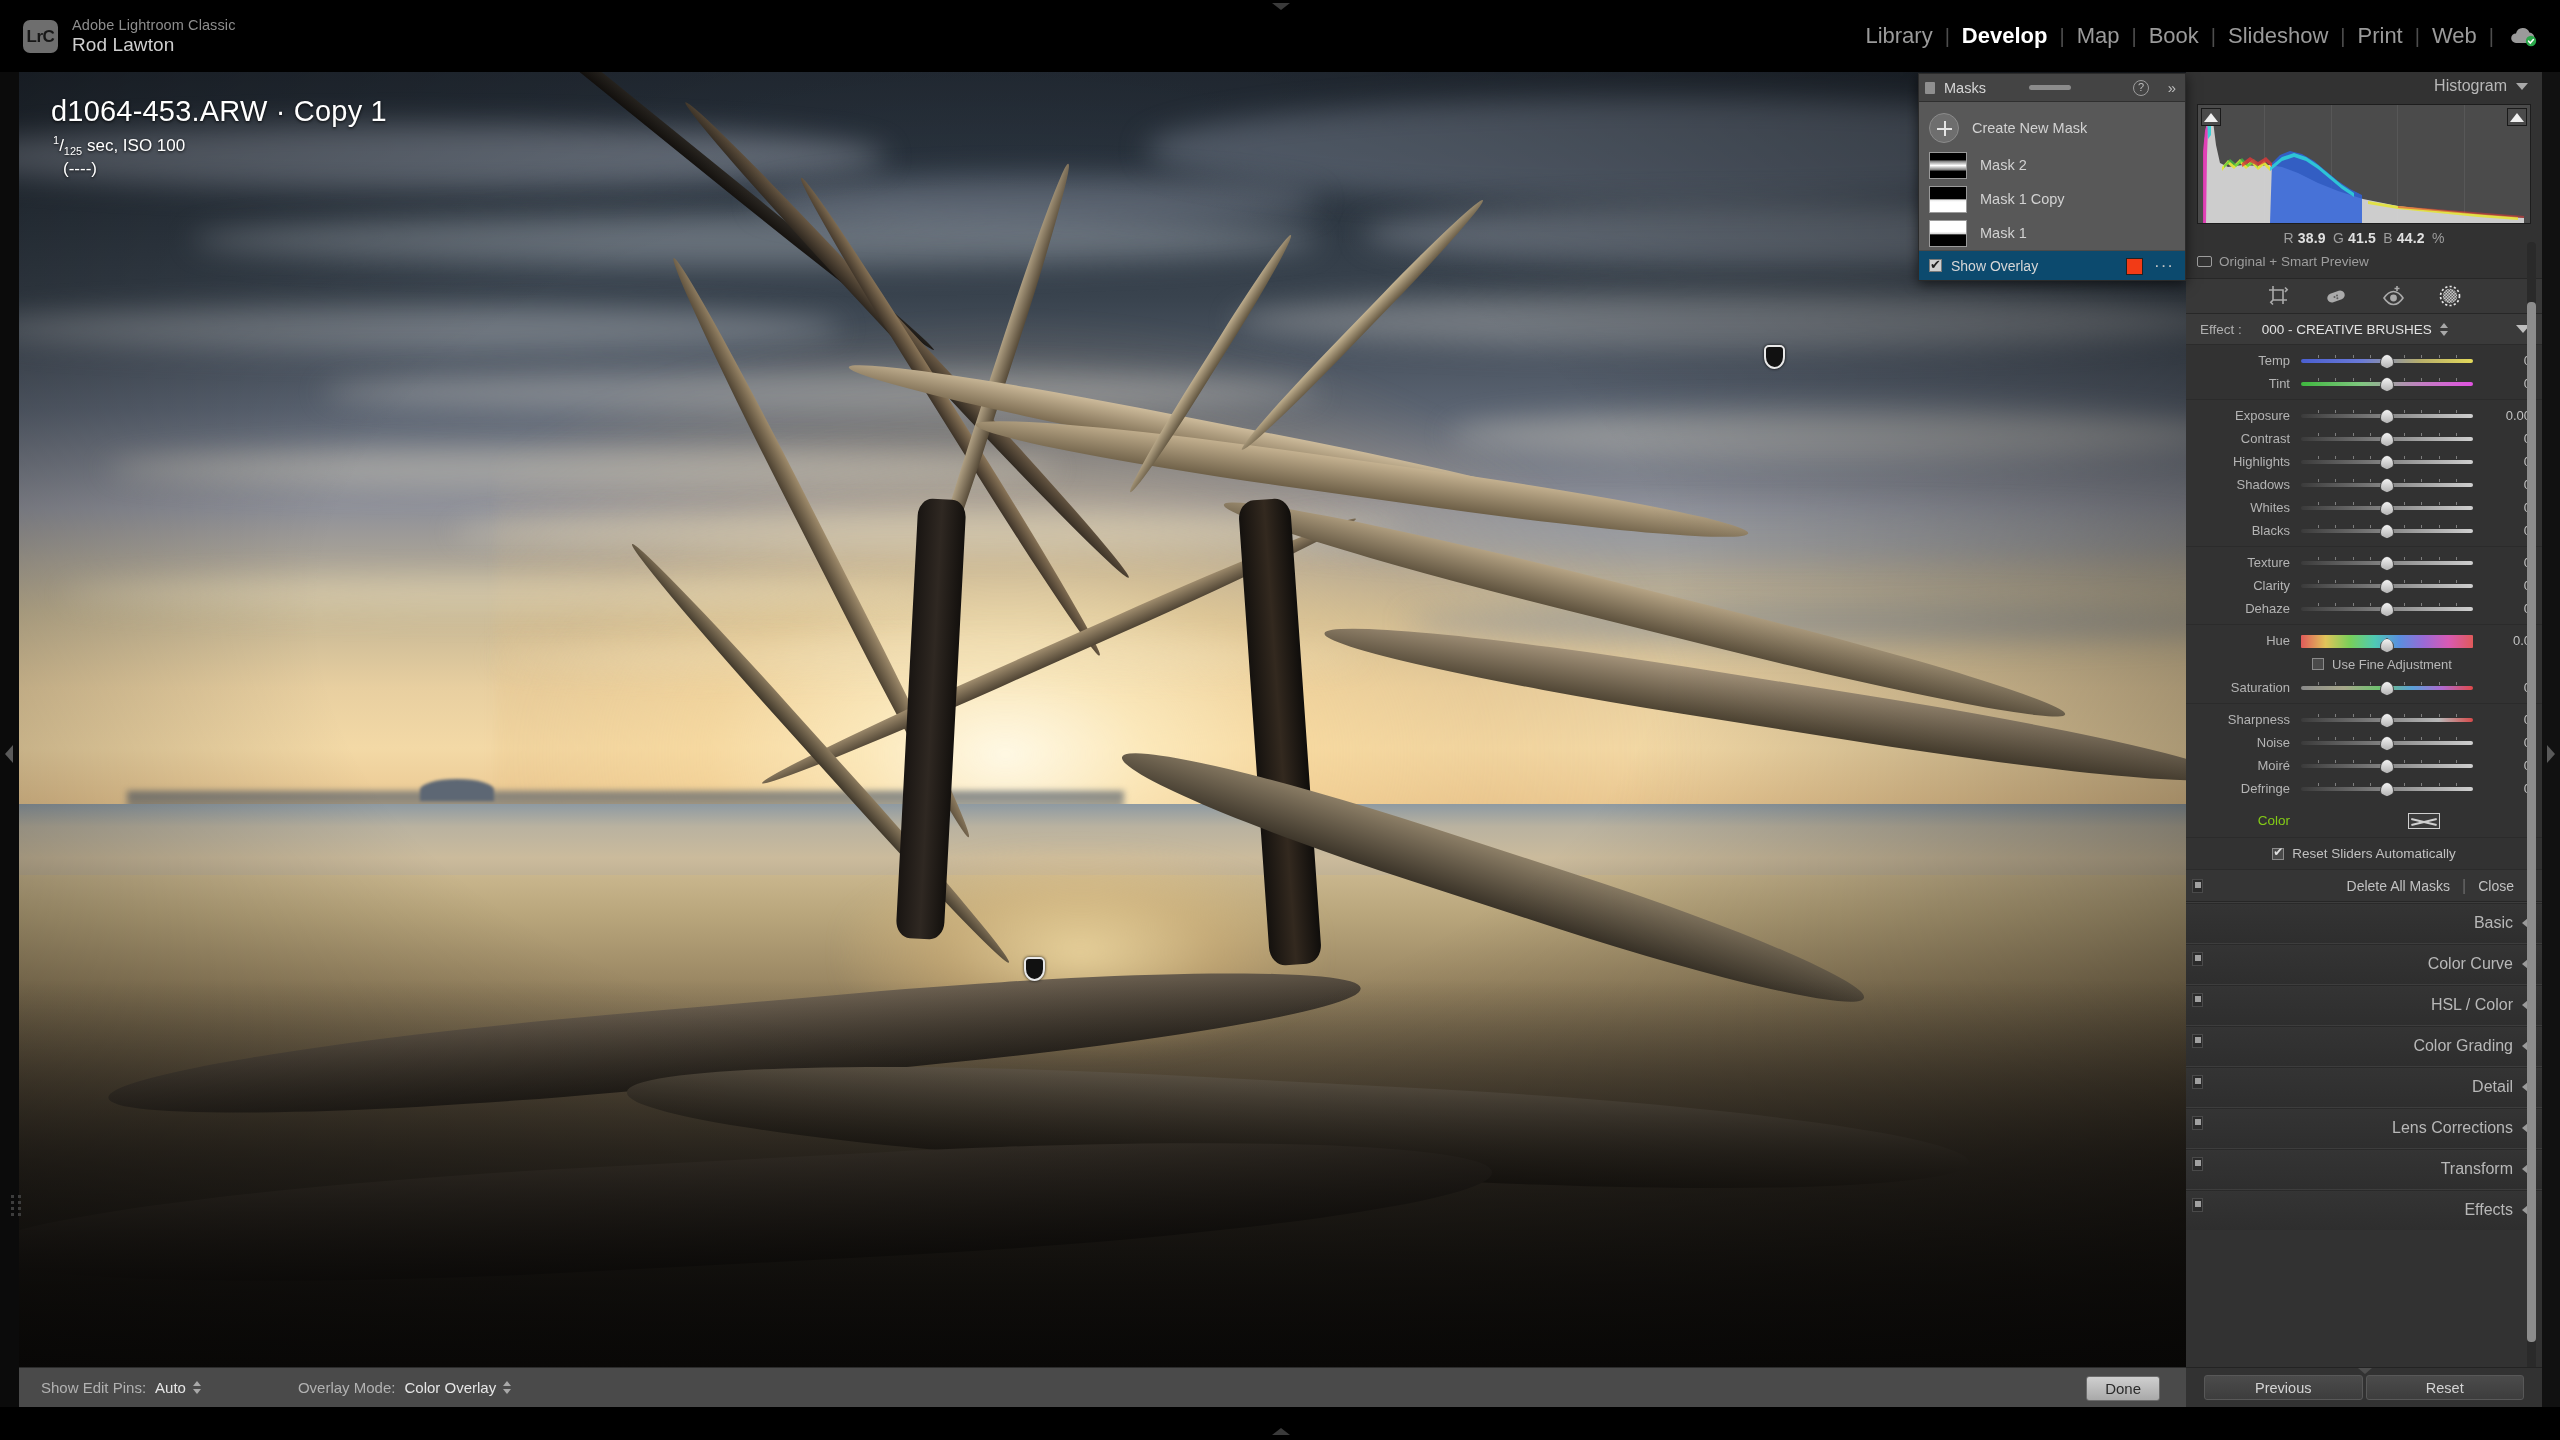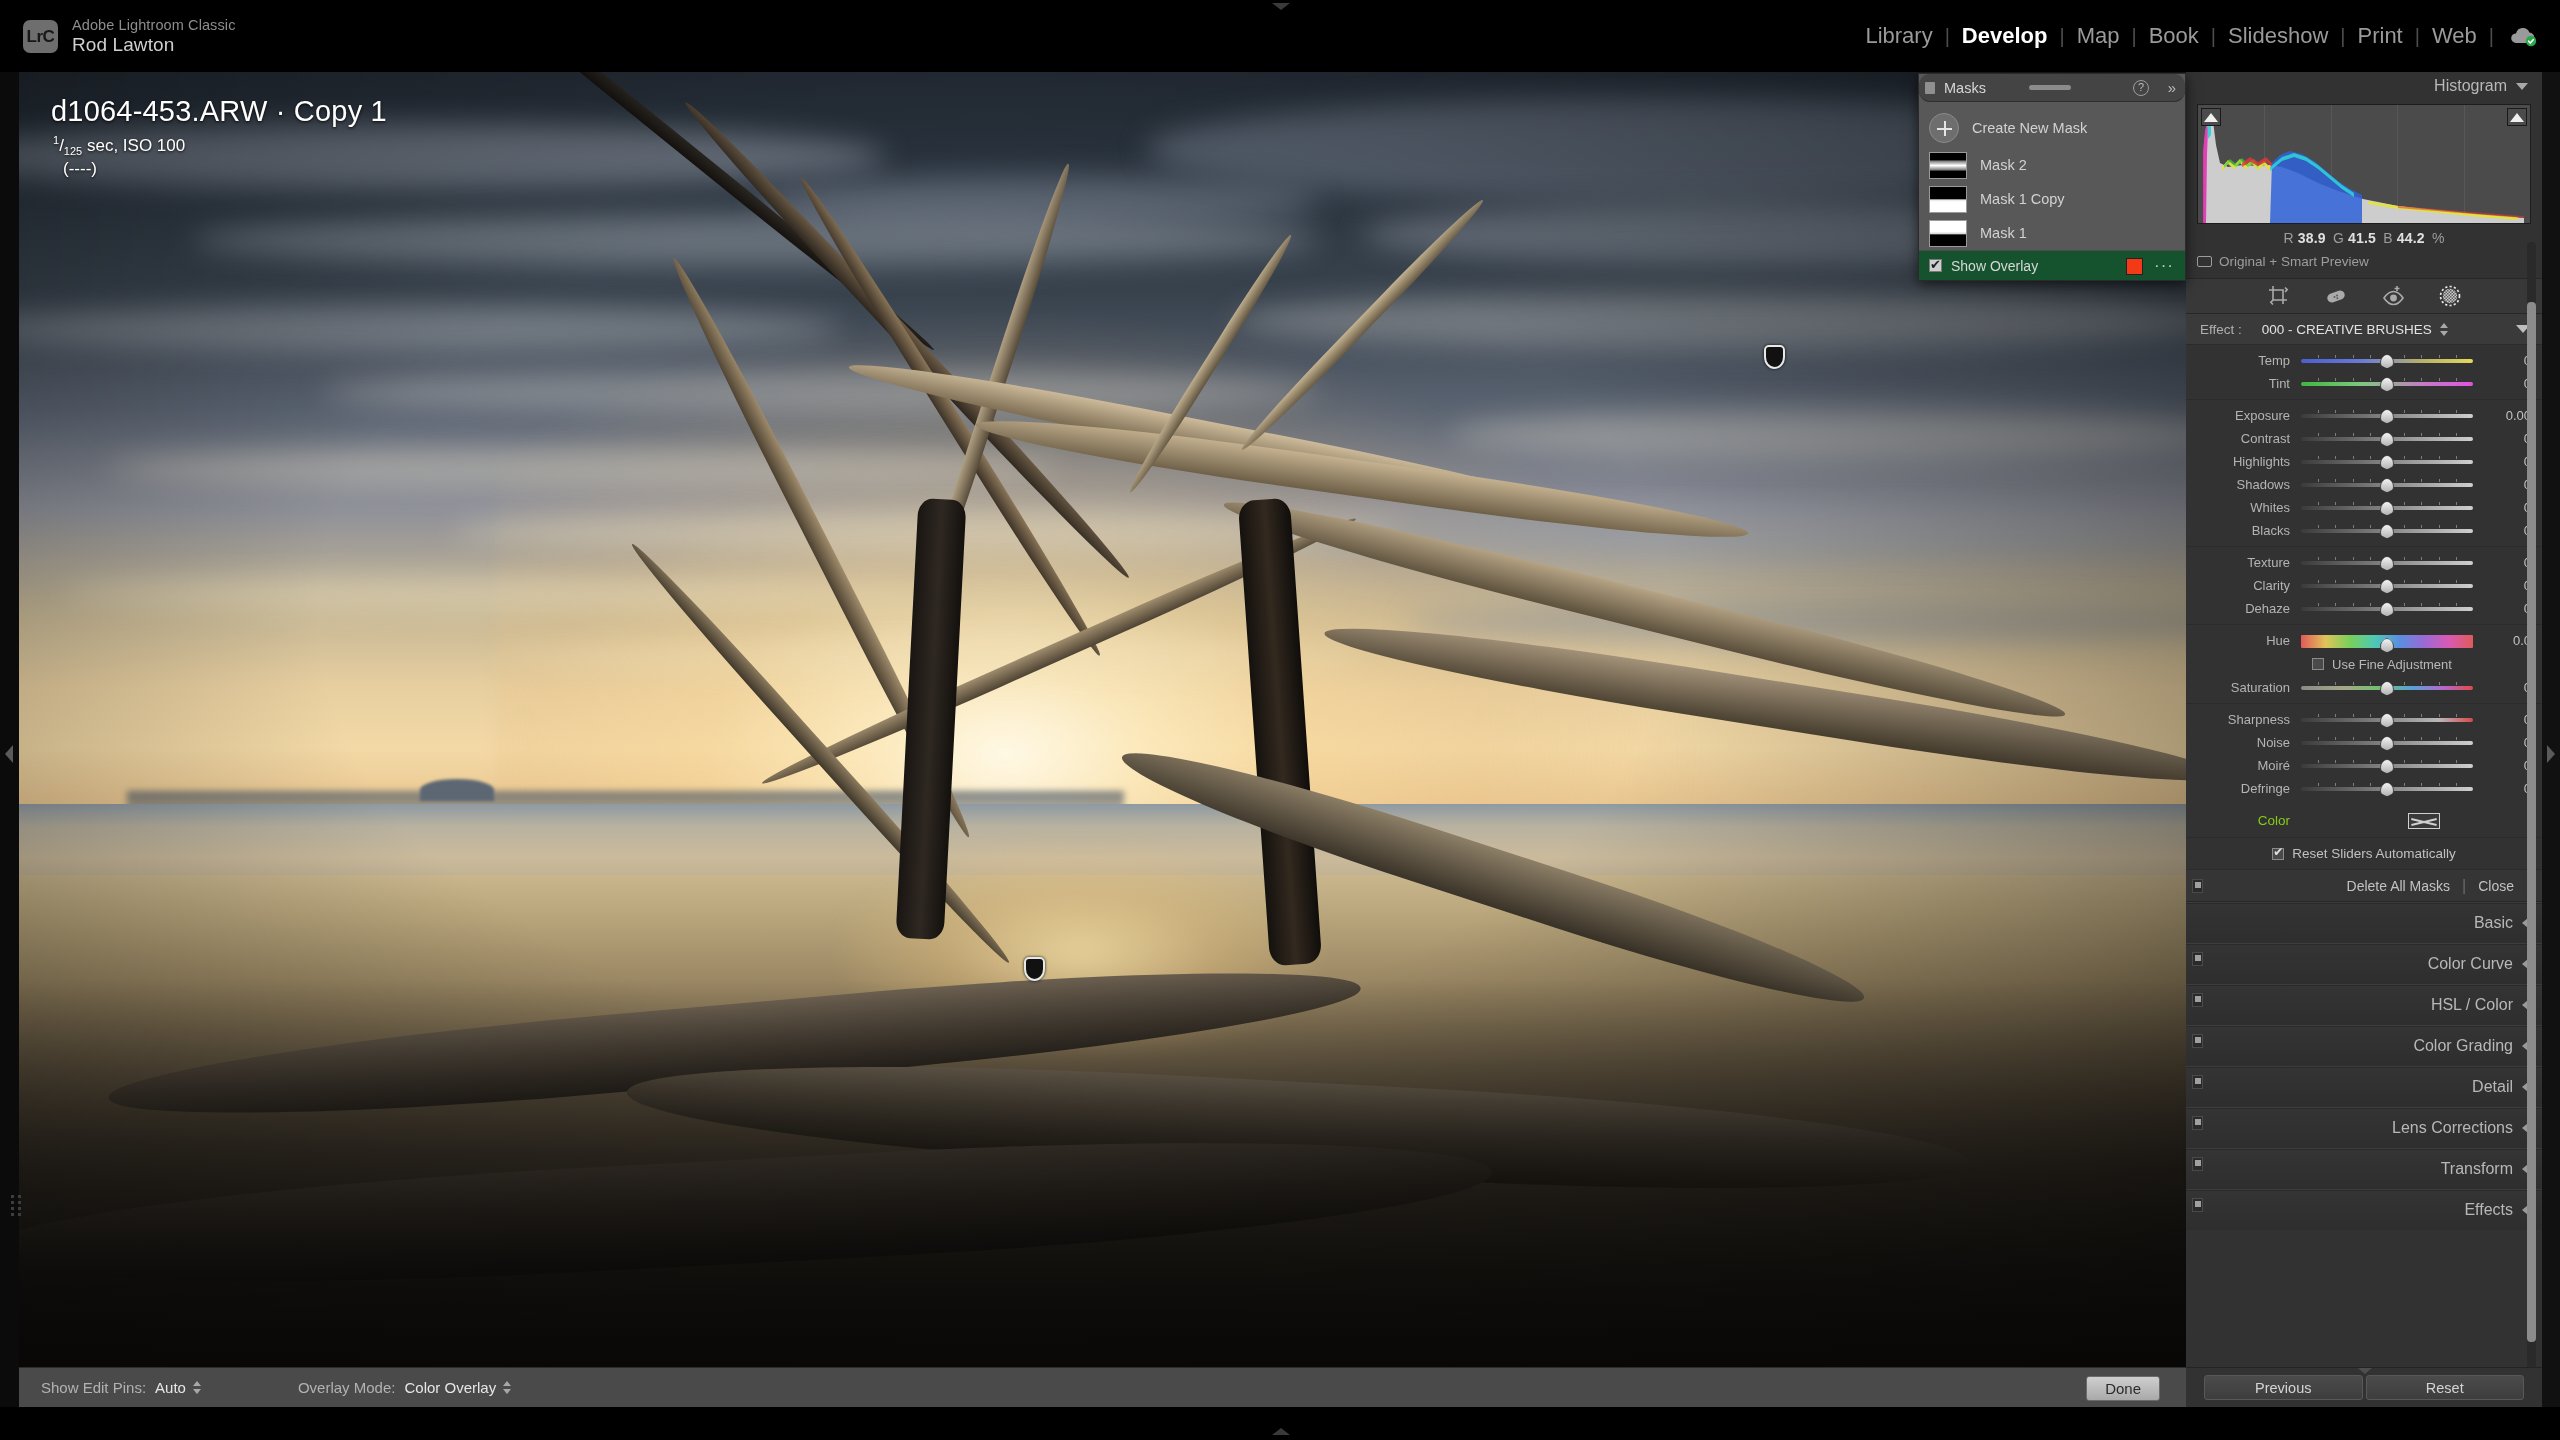--- a/index.html
+++ b/index.html
@@ -176,21 +176,21 @@
 
   
   #masks-panel {
     position: absolute; left: 1918px; top: 73px; width: 268px;
     background: #585858; border: 1px solid #2b2b2b;
     box-shadow: 0 3px 12px rgba(0,0,0,.6);
     z-index: 20;
   }
   #masks-header {
     height: 28px; background: #444; display: flex; align-items: center;
-    position: relative; border-bottom: 1px solid #2f2f2f; border-radius: 11px;
+    position: relative; border-bottom: 1px solid #2f2f2f;
   }
   #masks-header .sq { width: 10px; height: 12px; background: #8f8f8f; margin-left: 6px; border-radius: 1px; }
   #masks-title { color: #d6d6d6; font-size: 14.5px; margin-left: 9px; }
   #masks-drag { position: absolute; left: 110px; top: 11px; width: 42px; height: 5px; background: #8b8b8b; border-radius: 3px; cursor: grab;}
   #masks-help {
     position: absolute; right: 36px; top: 6px; width: 16px; height: 16px;
     border: 1.5px solid #9d9d9d; border-radius: 50%; color: #bdbdbd;
     font-size: 11px; text-align: center; line-height: 13px; cursor: pointer;
   }
   #masks-collapse { position: absolute; right: 9px; top: 5px; color: #bdbdbd; font-size: 15px; cursor: pointer; }
@@ -210,21 +210,21 @@
   .mask-label { color: #d2d2d2; font-size: 14.5px; margin-left: 13px; }
   .mask-thumb {
     width: 38px; height: 27px; border: 1px solid #9a9a9a; flex: none;
   }
   .thumb-a { background: linear-gradient(to bottom, #000 0%, #000 26%, #8a8a8a 34%, #fff 50%, #8a8a8a 66%, #000 74%, #000 100%); }
   .thumb-b { background: linear-gradient(to bottom, #000 0%, #000 46%, #e6e6e6 52%, #fff 60%, #fff 100%); }
   .thumb-c { background: linear-gradient(to bottom, #fff 0%, #fff 42%, #dcdcdc 50%, #000 56%, #000 100%); }
   #overlay-row {
     display: flex; align-items: center; height: 30px;
     border-top: 1px solid #4a4a4a; padding-left: 10px; position: relative;
-    background: #14532d;
+    background: #0c4a6e;
   }
   .chk {
     width: 13px; height: 13px; background: #cfcfcf; border: 1px solid #7a7a7a;
     position: relative; flex: none; cursor: pointer;
   }
   .chk.on::after {
     content: '✔'; position: absolute; left: 0px; top: -3px;
     font-size: 13px; color: #1e1e1e;
   }
   #overlay-label { color: #d7d7d7; font-size: 14px; margin-left: 9px; }

